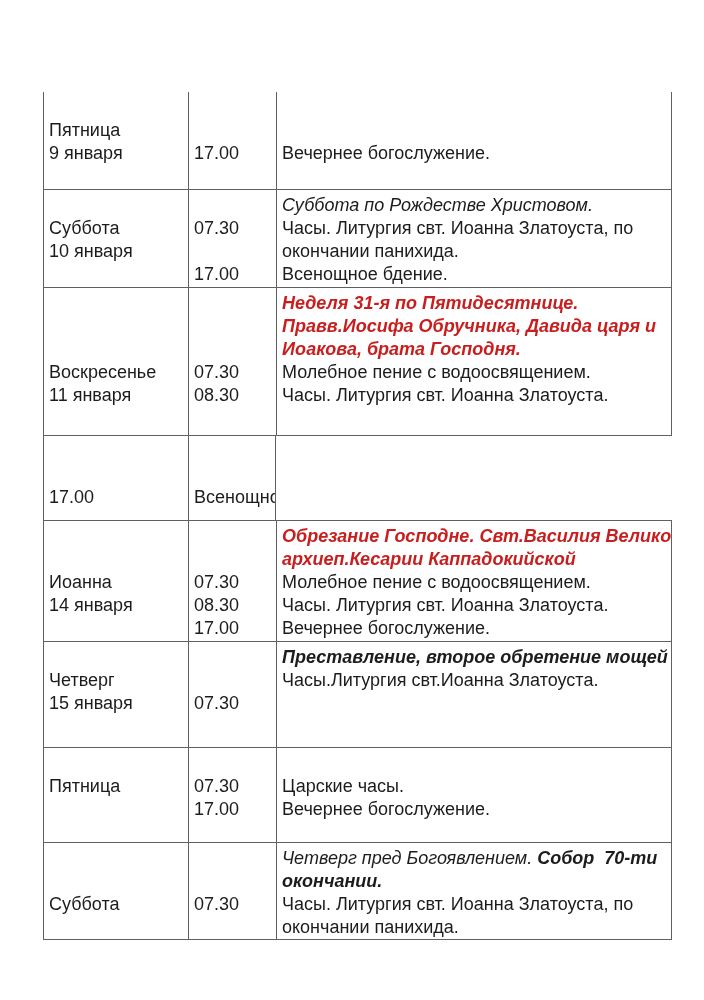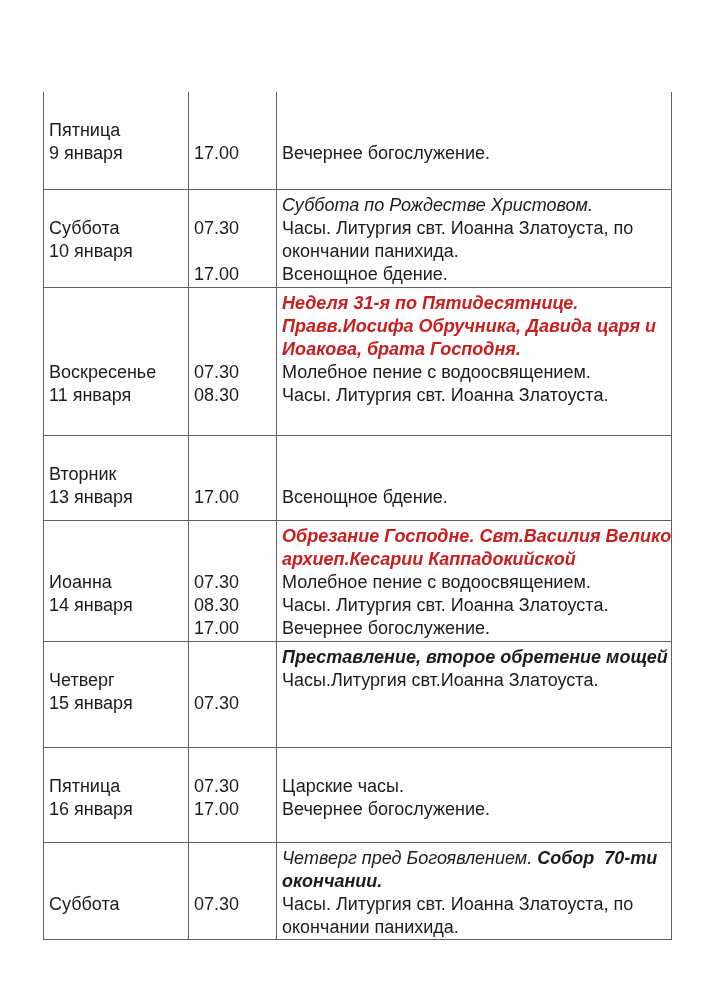--- a/index.html
+++ b/index.html
@@ -116,25 +116,20 @@
         </div>
         <div class="cell desc">
           <div class="line"><span class="seg-r">Неделя 31-я по Пятидесятнице.</span></div>
           <div class="line"><span class="seg-r">Правв.Иосифа Обручника, Давида царя и</span></div>
           <div class="line"><span class="seg-r">Иоакова, брата Господня.</span></div>
           <div class="line"><span class="seg-n">Молебное пение с водоосвящением.</span></div>
           <div class="line"><span class="seg-n">Часы. Литургия свт. Иоанна Златоуста.</span></div>
         </div>
       </div>
       <div class="row" style="height: 85px;">
-        <div class="cell day">
-          <div class="line"></div>
-          <div class="line"><span class="seg-n">Вторник</span></div>
-          <div class="line"><span class="seg-n">13 января</span></div>
-        </div>
         <div class="cell time">
           <div class="line"></div>
           <div class="line"></div>
           <div class="line"><span class="seg-n">17.00</span></div>
         </div>
         <div class="cell desc">
           <div class="line"></div>
           <div class="line"></div>
           <div class="line"><span class="seg-n">Всенощное бдение.</span></div>
         </div>
@@ -174,21 +169,20 @@
         </div>
         <div class="cell desc">
           <div class="line"><span class="seg-b">Преставление, второе обретение мощей</span></div>
           <div class="line"><span class="seg-n">Часы.Литургия свт.Иоанна Златоуста.</span></div>
         </div>
       </div>
       <div class="row" style="height: 95px;">
         <div class="cell day">
           <div class="line"></div>
           <div class="line"><span class="seg-n">Пятница</span></div>
-          <div class="line"><span class="seg-n">16 января</span></div>
         </div>
         <div class="cell time">
           <div class="line"></div>
           <div class="line"><span class="seg-n">07.30</span></div>
           <div class="line"><span class="seg-n">17.00</span></div>
         </div>
         <div class="cell desc">
           <div class="line"></div>
           <div class="line"><span class="seg-n">Царские часы.</span></div>
           <div class="line"><span class="seg-n">Вечернее богослужение.</span></div>

